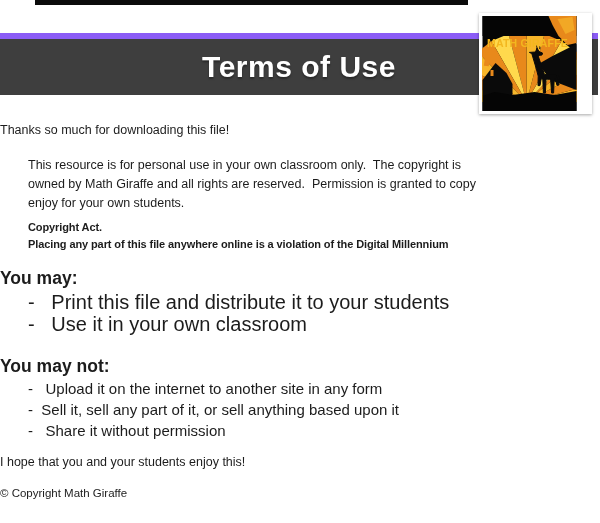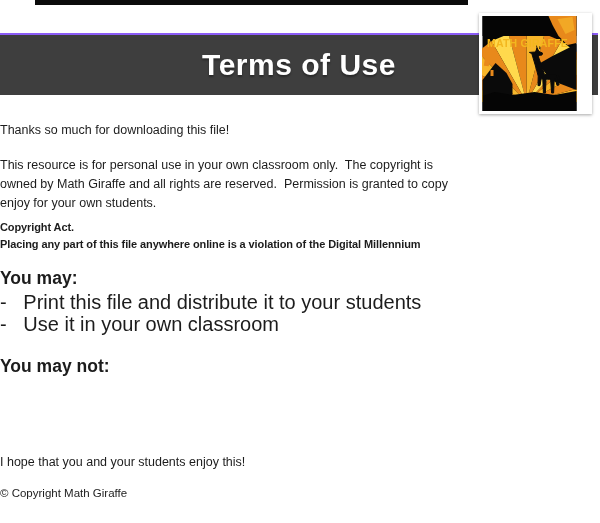--- a/index.html
+++ b/index.html
@@ -14,41 +14,41 @@
   .page { position: absolute; inset: 0; width: 600px; height: 523px; background: #ffffff; }
 
   .top-accent-bar {
     position: absolute; left: 35px; top: 0; width: 433px; height: 5px;
     background: #0b0b0b;
   }
 
   .banner {
     position: absolute; left: 0; top: 33px; width: 598px; height: 62px;
     background: #3e3e3e;
-    border-top: 2px solid #8b5cf6;
+    border-top: 6px solid #8b5cf6;
     display: flex; align-items: center; justify-content: center;
   }
   .banner-title {
     color: #ffffff; font-size: 30px; font-weight: bold; letter-spacing: 0.5px;
     text-shadow: 0 2px 2px rgba(0,0,0,0.35);
     white-space: pre;
   }
 
   .logo-frame {
     position: absolute; left: 479px; top: 13px; width: 113px; height: 101px;
     background: #ffffff; padding: 3px;
     box-shadow: 0 1px 3px rgba(0,0,0,0.35);
   }
   .logo-frame svg { display: block; }
 
   .content {
     position: absolute; left: 0; top: 9px; width: 522px; height: 376px;
   }
   .content .block { position: absolute; left: 0; width: 522px; }
-  .line { white-space: pre; }
+  .line { white-space: pre; padding-left: 28px; }
 
   .intro-text      { top: 114px; font-size: 12.5px; }
   .usage-paragraph { top: 147px; font-size: 12.5px; line-height: 19px; }
   .dmca-notice     { top: 210px; font-size: 11px; font-weight: bold; line-height: 17px; letter-spacing: -0.1px; }
   .may-heading     { top: 259px; font-size: 17.5px; font-weight: bold; }
   .may-list        { top: 283px; font-size: 20px; line-height: 21.5px; }
   .maynot-heading  { top: 347px; font-size: 17.5px; font-weight: bold; }
   .maynot-list     { top: 369px; font-size: 15px; line-height: 21px; }
   .closing-text    { top: 446px; font-size: 12.5px; }
   .copyright-text  { top: 478px; font-size: 11.5px; }
@@ -134,19 +134,24 @@
 
     <div class="block may-heading">You may:</div>
 
     <div class="block may-list">
       <div class="line">-   Print this file and distribute it to your students</div>
       <div class="line">-   Use it in your own classroom</div>
     </div>
 
     <div class="block maynot-heading">You may not:</div>
 
+    <div class="block maynot-list">
+      <div class="line">-   Upload it on the internet to another site in any form</div>
+      <div class="line">-  Sell it, sell any part of it, or sell anything based upon it</div>
+      <div class="line">-   Share it without permission</div>
+    </div>
 
     <div class="block closing-text">I hope that you and your students enjoy this!</div>
 
     <div class="block copyright-text">© Copyright Math Giraffe</div>
 
   </div>
 </div>
 
 </body></html>

